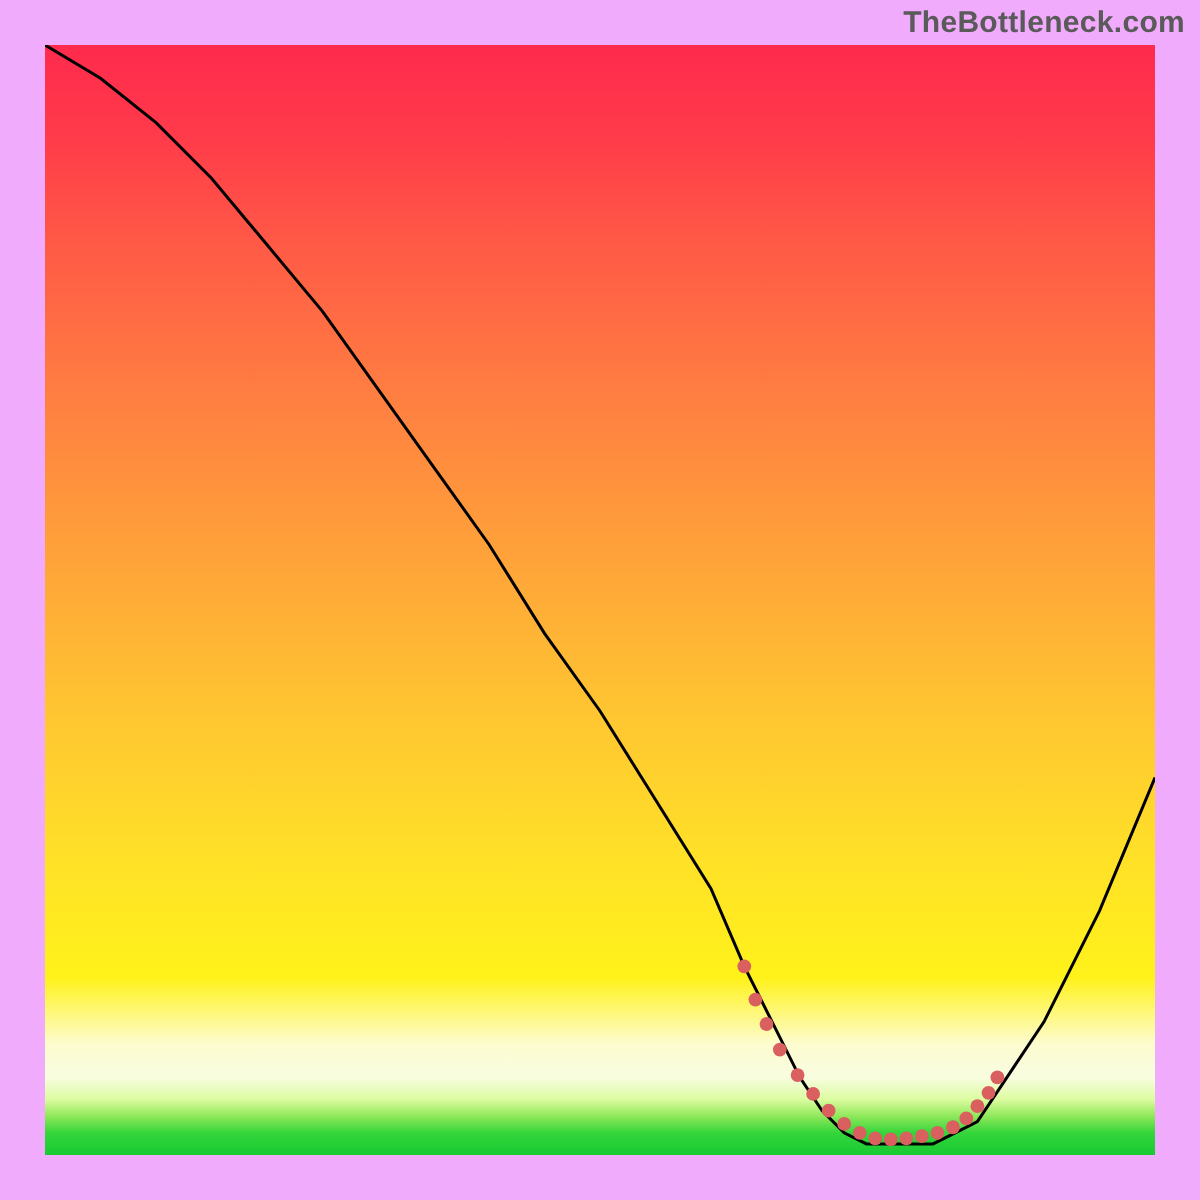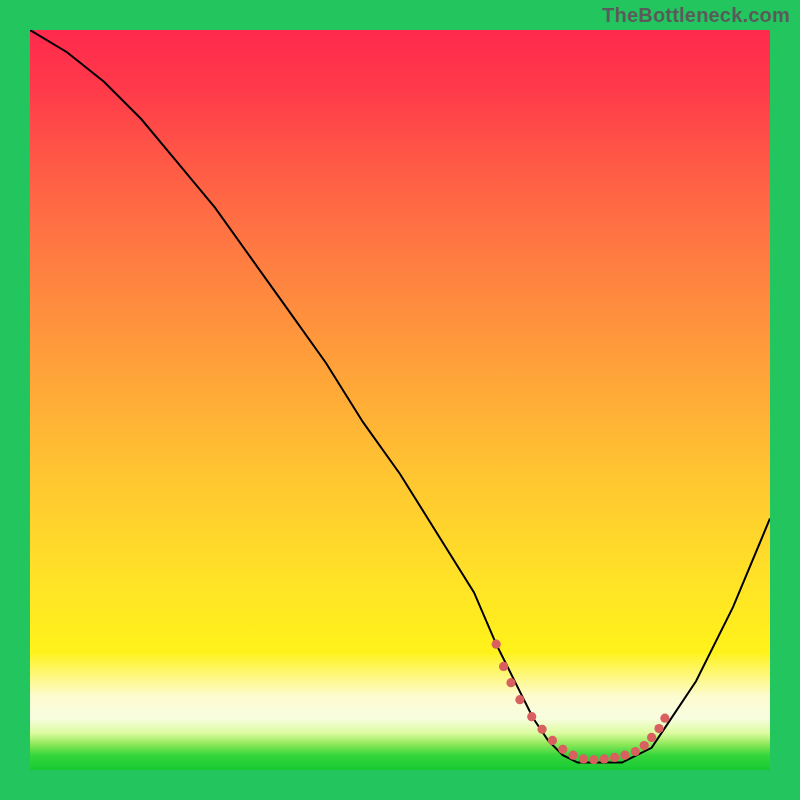--- a/index.html
+++ b/index.html
@@ -8,21 +8,21 @@
     width: 800px;
     height: 800px;
     background: #000;
     overflow: hidden;
     font-family: Arial, Helvetica, sans-serif;
   }
   .frame {
     position: relative;
     width: 800px;
     height: 800px;
-    background: #22c55e;
+    background: #f0abfc;
   }
   .watermark {
     position: absolute;
     top: 4px;
     right: 10px;
     color: #5a5a5a;
     font-size: 20px;
     font-weight: 600;
     letter-spacing: 0.2px;
     z-index: 5;

